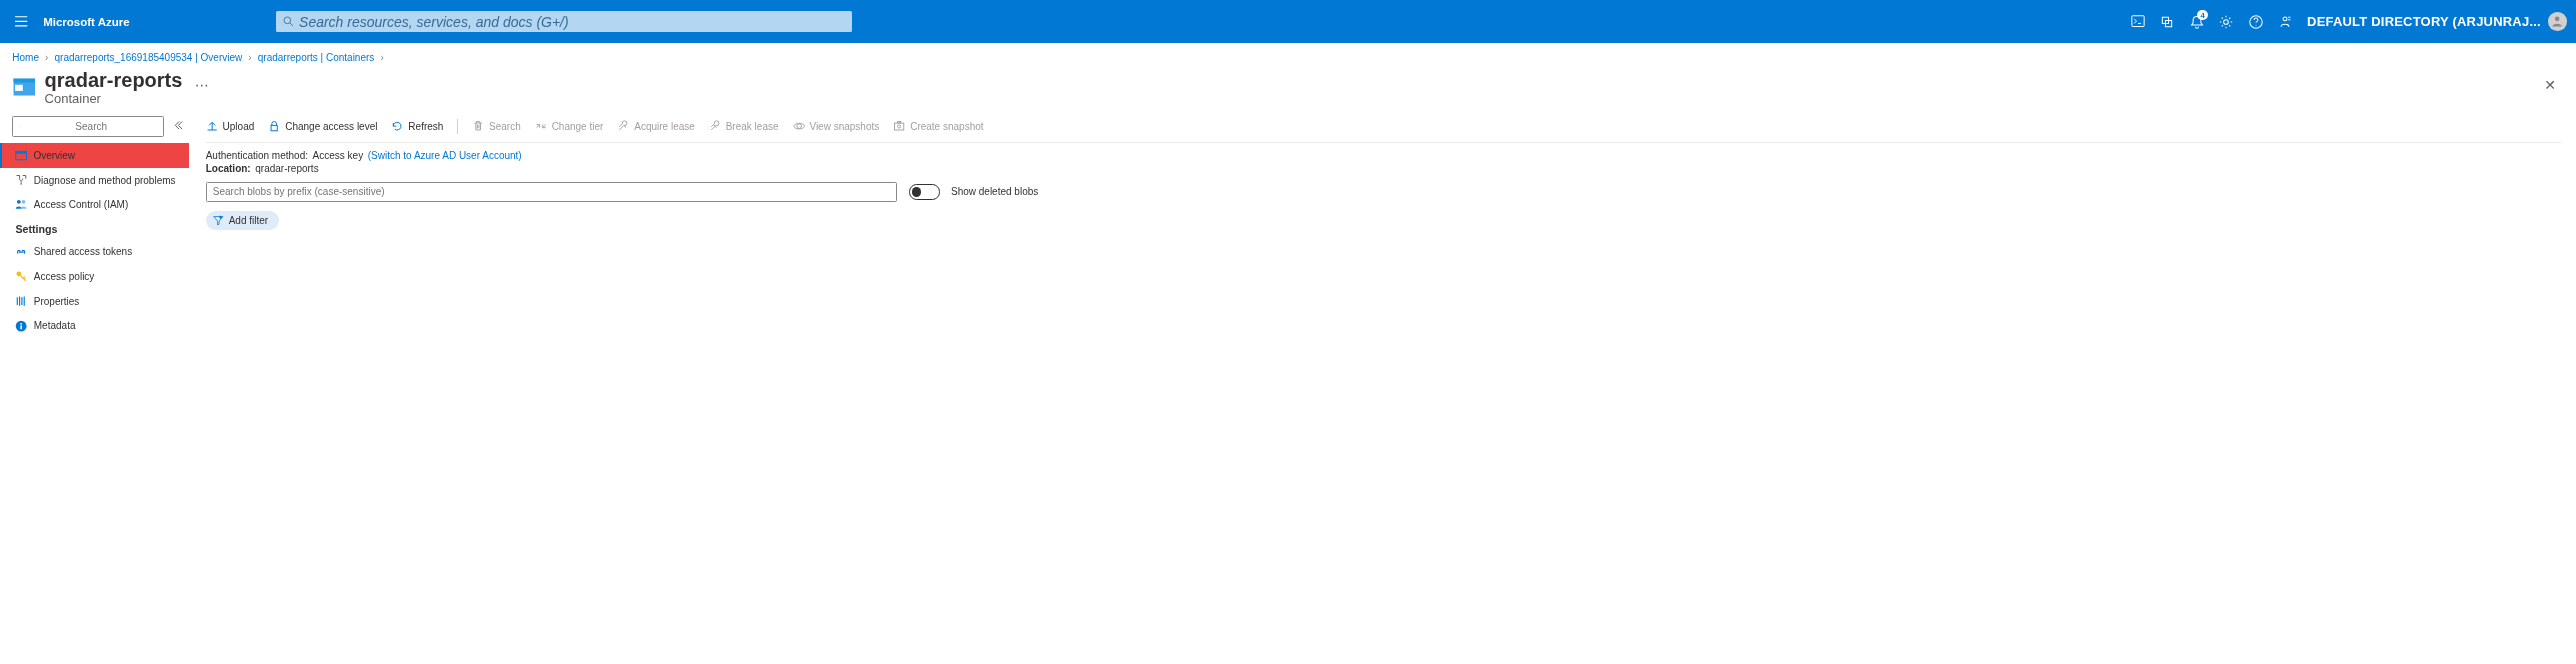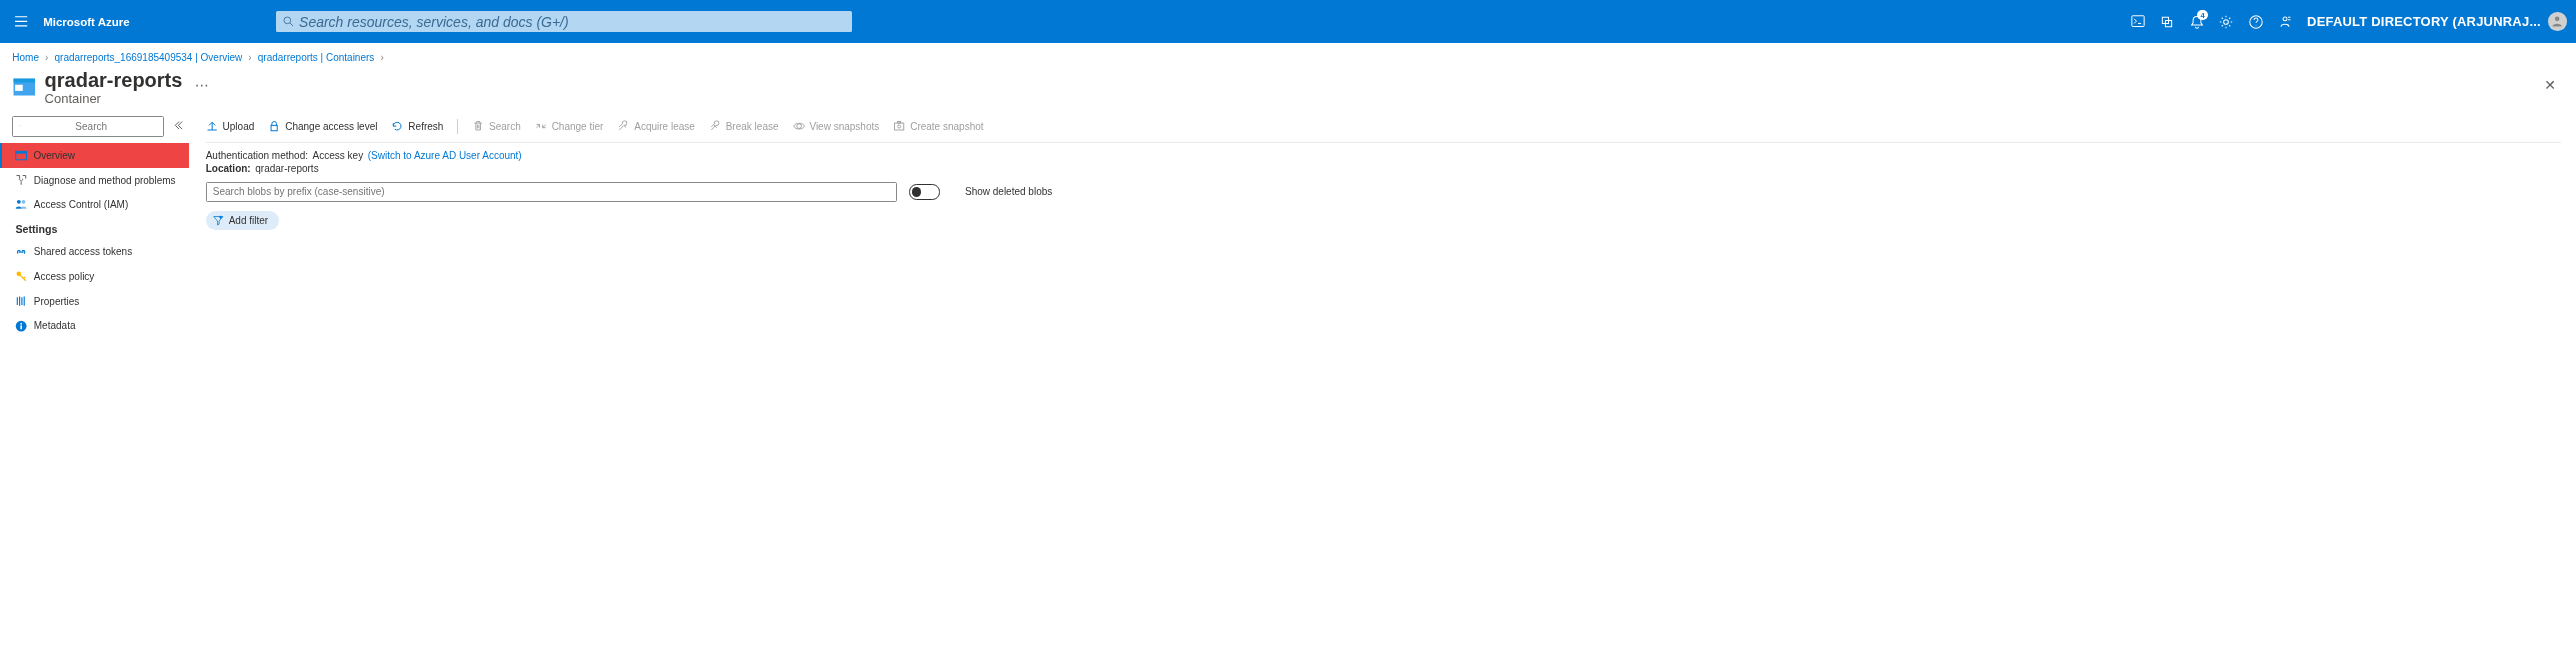--- a/index.html
+++ b/index.html
@@ -291,21 +291,21 @@
     }
     .blob-search input {
       border: none;
       outline: none;
       width: 100%;
       font-size: 10px;
     }
     .toggle-wrap {
       display: flex;
       align-items: center;
-      gap: 25px;
+      gap: 11px;
     }
     .toggle {
       width: 31px;
       height: 15.4px;
       border-radius: 7.7px;
       border: 0.8px solid #323130;
       position: relative;
       cursor: pointer;
       background: #fff;
     }

